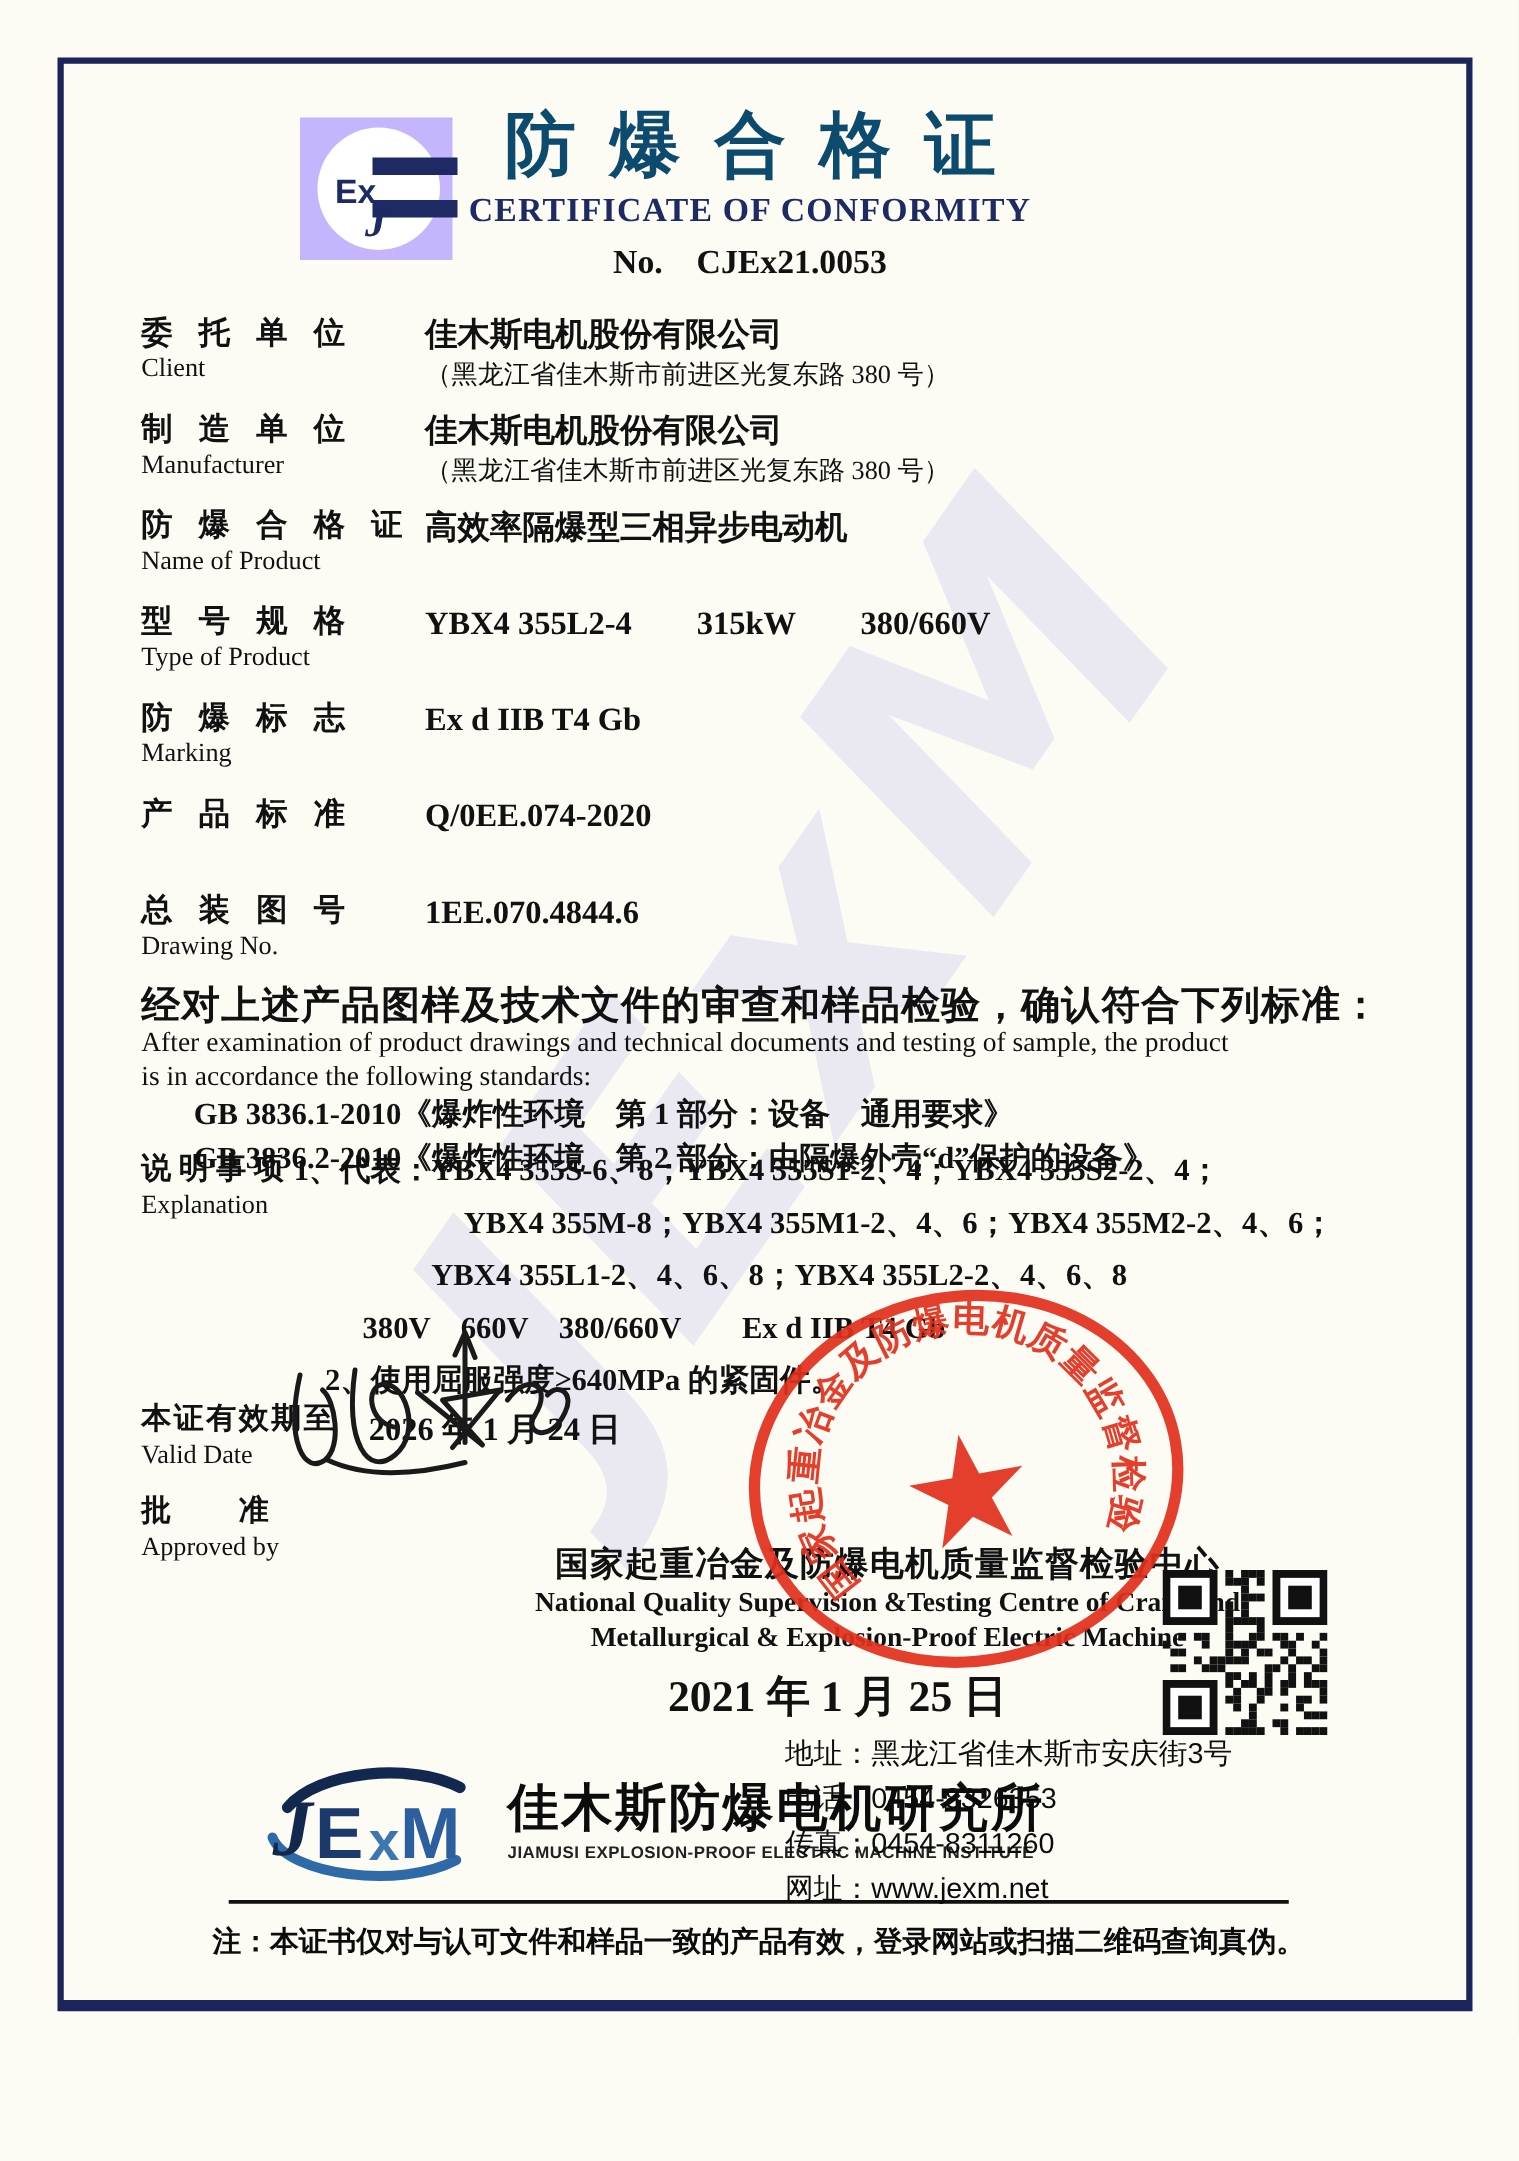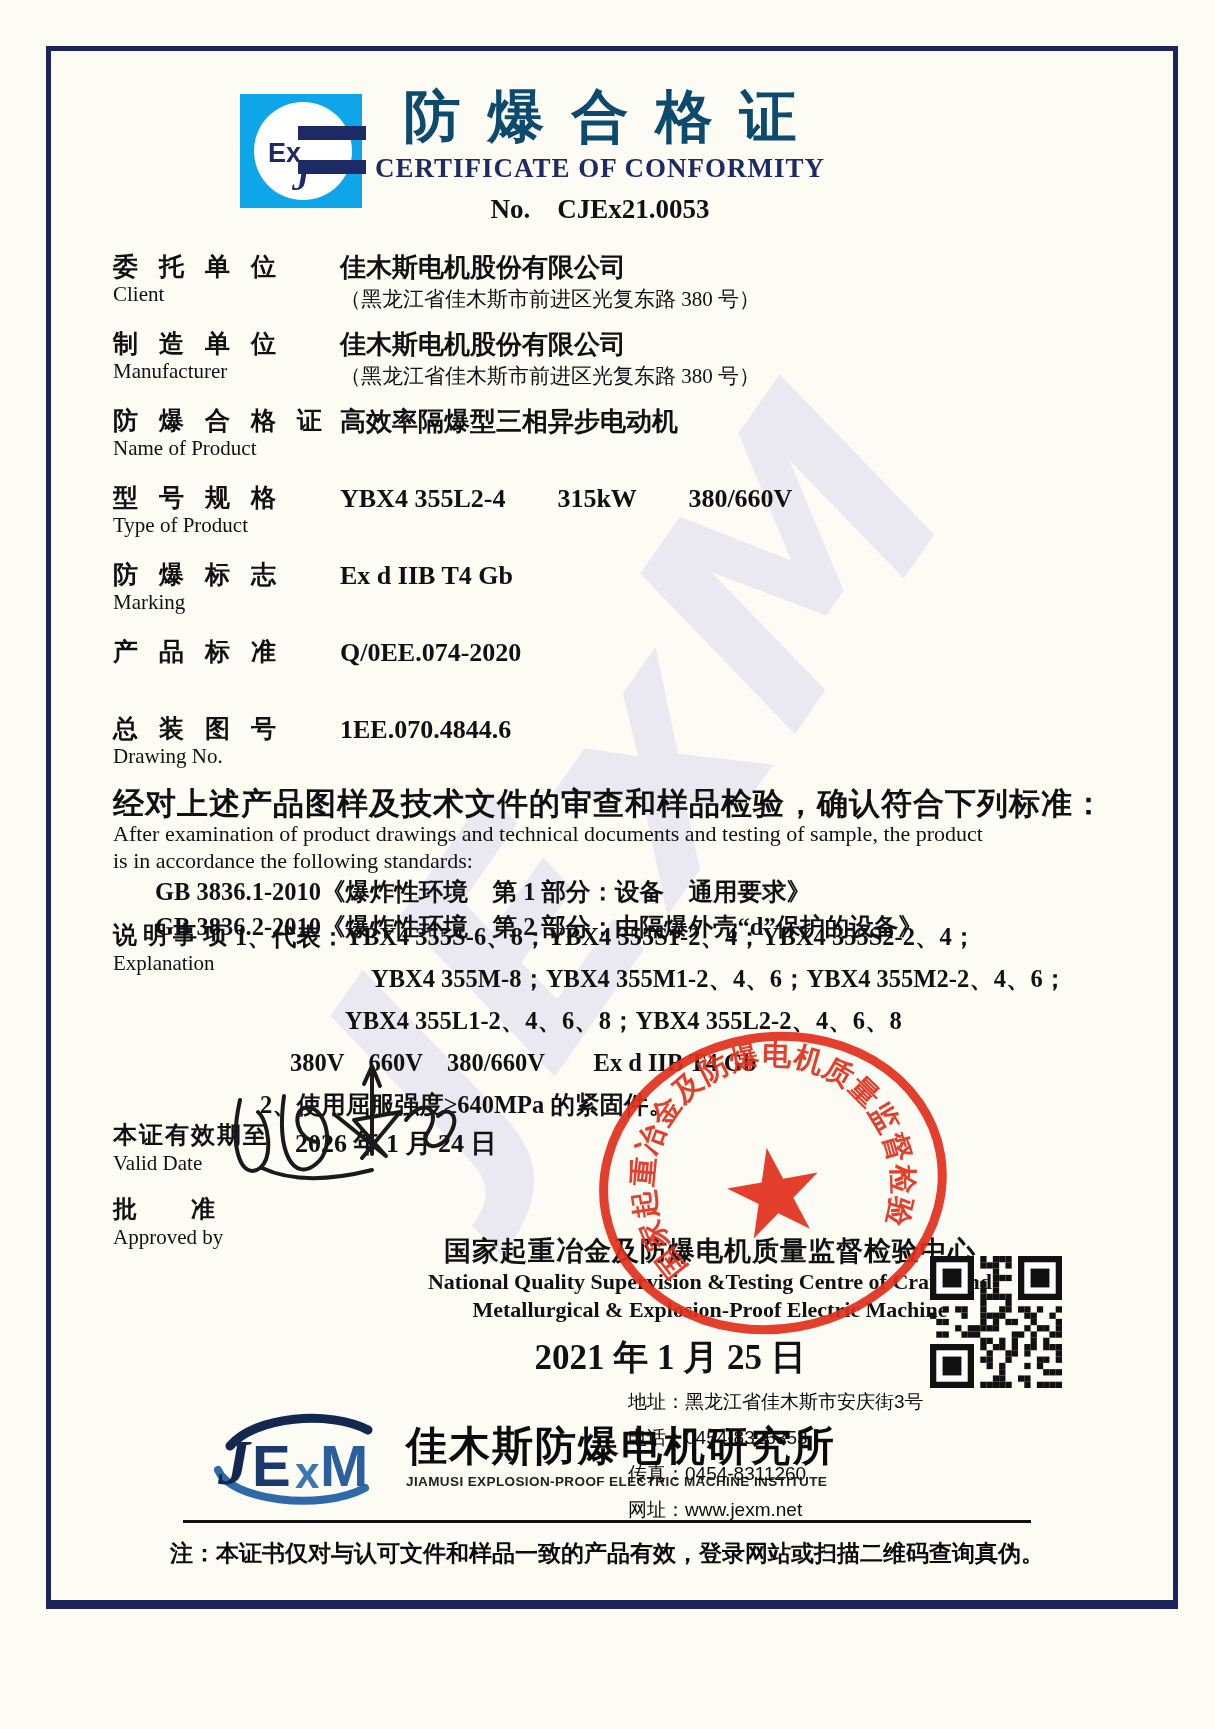--- a/index.html
+++ b/index.html
@@ -15,21 +15,21 @@
   }
   
   .watermark{
     position:absolute;left:140px;top:600px;width:1000px;text-align:center;
     font-family:"DejaVu Sans","Liberation Sans",sans-serif;
     font-size:300px;font-weight:bold;font-style:italic;
     color:#dcdcf0;opacity:.55;transform:rotate(-55deg);
     letter-spacing:10px;user-select:none;
   }
   
-  .logo{position:absolute;left:240px;top:94px;width:122px;height:114px;background:#0ea5e9;}
+  .logo{position:absolute;left:240px;top:94px;width:122px;height:114px;background:#c4b5fd;}
   .logo-ellipse{position:absolute;left:14px;top:8px;width:98px;height:98px;background:#fff;border-radius:50%;}
   .logo-bar1{position:absolute;left:58px;top:32px;width:68px;height:14px;background:#1e2a63;}
   .logo-bar2{position:absolute;left:58px;top:66px;width:68px;height:14px;background:#1e2a63;}
   .logo-ex{position:absolute;left:28px;top:44px;font-family:"Liberation Sans",sans-serif;font-weight:bold;font-size:27px;color:#1e2a63;}
   .logo-j{position:absolute;left:52px;top:68px;font-family:"Liberation Serif",serif;font-weight:bold;font-style:italic;font-size:34px;color:#1e2a63;line-height:34px;}
   .header-text{position:absolute;left:360px;top:86px;width:480px;text-align:center;}
   .title{font-size:57px;font-weight:bold;color:#0c4a6e;letter-spacing:27px;text-indent:27px;line-height:62px;}
   .subtitle{font-size:27px;font-weight:bold;color:#1e2a63;letter-spacing:1px;margin-top:5px;}
   .certno{font-size:27px;font-weight:bold;color:#111;margin-top:7px;}
   
@@ -68,21 +68,21 @@
   .a-zh{font-size:27px;font-weight:bold;letter-spacing:1px;line-height:34px;}
   .a-en{font-size:22px;font-weight:bold;line-height:28px;}
   .a-date{font-size:35px;font-weight:bold;margin-top:10px;margin-right:80px;}
   .seal{position:absolute;left:583px;top:1026px;z-index:4;opacity:.92;transform:rotate(-10deg);}
   
   .f-logo{position:absolute;left:200px;top:1408px;}
   .institute{position:absolute;left:406px;top:1422px;font-family:"Liberation Sans","DejaVu Sans",sans-serif;}
   .i-zh{font-size:41px;font-weight:900;letter-spacing:2px;color:#0c0c0c;line-height:48px;}
   .i-en{font-size:13.5px;font-weight:bold;color:#222;letter-spacing:.4px;margin-top:4px;}
   .contacts{position:absolute;left:628px;top:1384px;font-family:"Liberation Sans","DejaVu Sans",sans-serif;z-index:2;}
-  .c-row{font-size:19px;line-height:36px;color:#0c0c0c;font-weight:500;}
+  .c-row{font-size:23px;line-height:36px;color:#0c0c0c;font-weight:500;}
   .qr{position:absolute;left:930px;top:1256px;z-index:3;}
   .divider{position:absolute;left:183px;top:1520px;width:848px;height:3px;background:#111;}
   .note{position:absolute;left:150px;top:1538px;width:914px;text-align:center;
         font-family:"Liberation Sans","DejaVu Sans",sans-serif;
         font-size:23px;font-weight:bold;color:#0c0c0c;}
 </style>
 </head>
 <body>
 
 <div class="page">

